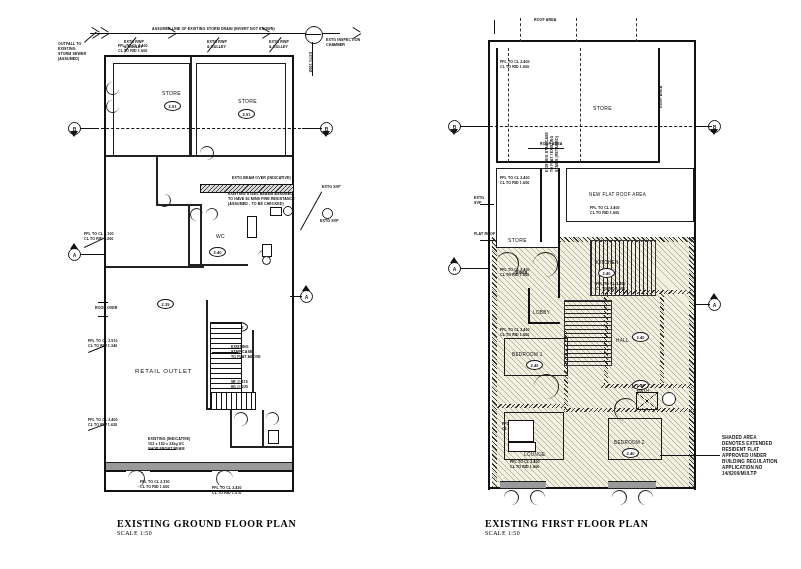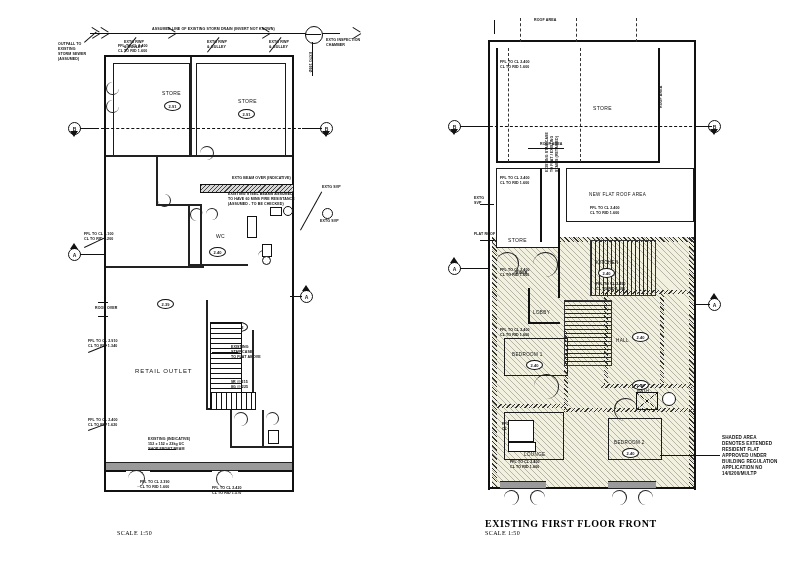--- a/index.html
+++ b/index.html
@@ -264,20 +264,21 @@
 CL TO RID 1.600</div>
     <div class="note b" style="left:212px;top:486px;">FFL TO CL 2.420
 CL TO RID 1.570</div>
     <div class="note b" style="left:118px;top:44px;">FFL TO CL 2.400
 CL TO RID 1.600</div>
 
     <div class="leader" style="left:98px;top:302px;width:10px;"></div>
     <div class="leader" style="left:98px;top:316px;width:10px;"></div>
     <div class="note b" style="left:95px;top:306px;">ROOF OVER</div>
 
+    <div class="title" style="left:117px;top:518px;">EXISTING  GROUND FLOOR PLAN</div>
     <div class="subtitle" style="left:117px;top:530px;">SCALE 1:50</div>
   </div>
 
   <div class="abs" style="left:400px;top:0;width:401px;height:500px;">
 
     <div class="wall" style="left:88px;top:40px;width:208px;height:2.4px;"></div>
     <div class="wall" style="left:88px;top:40px;width:2.4px;height:450px;"></div>
     <div class="wall" style="left:294px;top:40px;width:2.4px;height:450px;"></div>
     <div class="wall" style="left:88px;top:487px;width:208px;height:2.4px;"></div>
 
@@ -407,21 +408,21 @@
     <div class="leader" style="left:80px;top:240px;width:14px;"></div>
 
     <div class="abs" style="left:88px;top:20px;width:14px;height:16px;">
       <div class="leader" style="left:7px;width:14px;transform:rotate(90deg);"></div>
     </div>
     <div class="dashv" style="left:120px;top:18px;height:24px;"></div>
     <div class="dashv" style="left:176px;top:18px;height:24px;"></div>
     <div class="dashv" style="left:236px;top:18px;height:24px;"></div>
     <div class="note b" style="left:134px;top:18px;">ROOF AREA</div>
 
-    <div class="title" style="left:85px;top:518px;">EXISTING  FIRST  FLOOR FRONT</div>
+    <div class="title" style="left:85px;top:518px;">EXISTING  FIRST  FLOOR PLAN</div>
     <div class="subtitle" style="left:85px;top:530px;">SCALE 1:50</div>
   </div>
 
   <div class="note b" style="left:722px;top:435px;font-size:4.6px;line-height:1.3;">SHADED AREA
 DENOTES EXTENDED
 RESIDENT FLAT
 APPROVED UNDER
 BUILDING REGULATION
 APPLICATION NO
 14/0200/MULTP</div>

